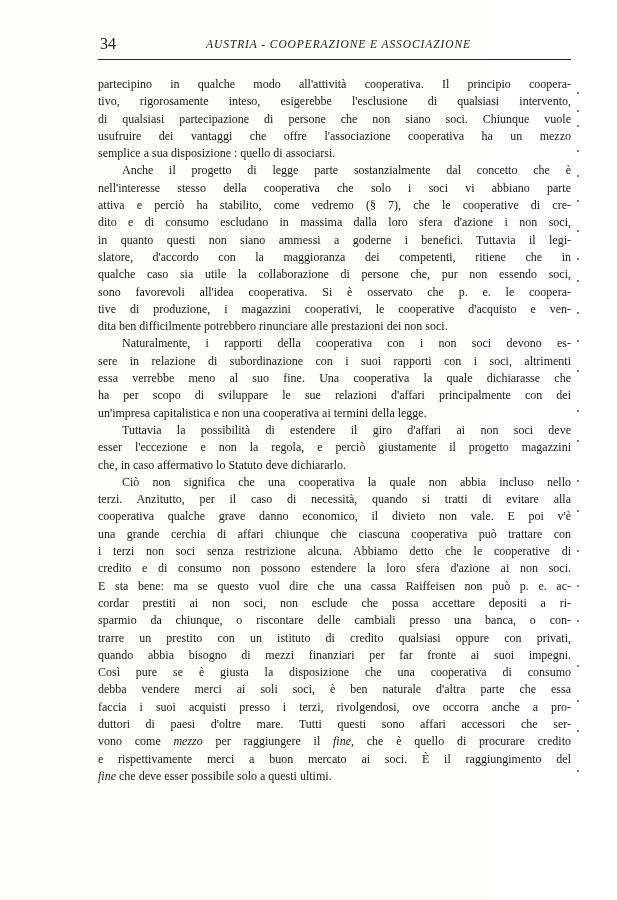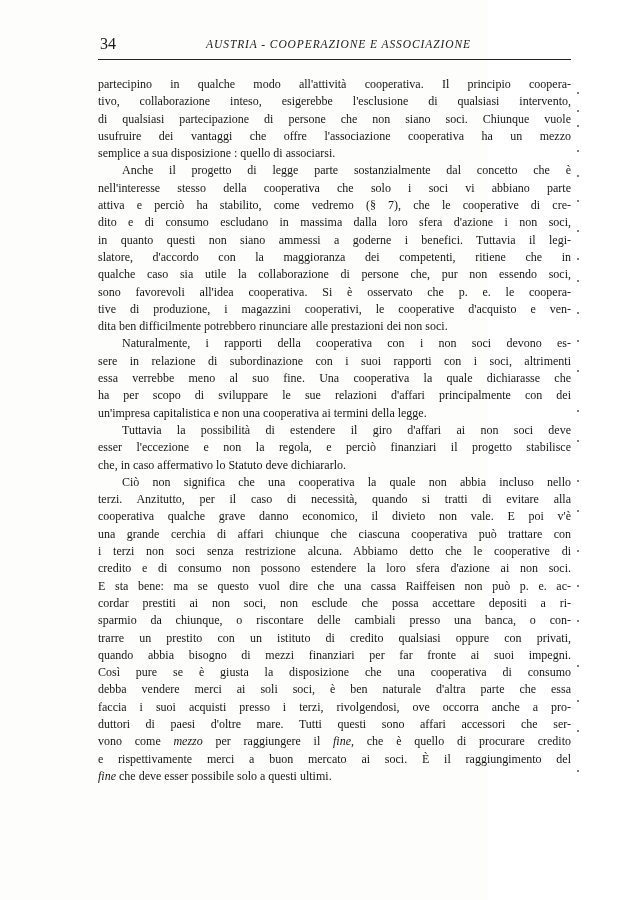--- a/index.html
+++ b/index.html
@@ -53,21 +53,21 @@
   <div class="header">
     <span class="page-number">34</span>
     <div class="running-head">AUSTRIA  -  COOPERAZIONE  E  ASSOCIAZIONE</div>
   </div>
   <div class="rule"></div>
 
   <div class="body-text">
     <div id="paragraphs">
         <div>
           <span class="line">partecipino in qualche modo all'attività cooperativa. Il principio coopera-</span>
-          <span class="line">tivo, collaborazione inteso, esigerebbe l'esclusione di qualsiasi intervento,</span>
+          <span class="line">tivo, rigorosamente inteso, esigerebbe l'esclusione di qualsiasi intervento,</span>
           <span class="line">di qualsiasi partecipazione di persone che non siano soci. Chiunque vuole</span>
           <span class="line">usufruire dei vantaggi che offre l'associazione cooperativa ha un mezzo</span>
           <span class="line last">semplice a sua disposizione : quello di associarsi.</span>
         </div>
         <div>
           <span class="line indent">Anche il progetto di legge parte sostanzialmente dal concetto che è</span>
           <span class="line">nell'interesse stesso della cooperativa che solo i soci vi abbiano parte</span>
           <span class="line">attiva e perciò ha stabilito, come vedremo (§ 7), che le cooperative di cre-</span>
           <span class="line">dito e di consumo escludano in massima dalla loro sfera d'azione i non soci,</span>
           <span class="line">in quanto questi non siano ammessi a goderne i benefici. Tuttavia il legi-</span>
@@ -79,21 +79,21 @@
         </div>
         <div>
           <span class="line indent">Naturalmente, i rapporti della cooperativa con i non soci devono es-</span>
           <span class="line">sere in relazione di subordinazione con i suoi rapporti con i soci, altrimenti</span>
           <span class="line">essa verrebbe meno al suo fine. Una cooperativa la quale dichiarasse che</span>
           <span class="line">ha per scopo di sviluppare le sue relazioni d'affari principalmente con dei</span>
           <span class="line last">un'impresa capitalistica e non una cooperativa ai termini della legge.</span>
         </div>
         <div>
           <span class="line indent">Tuttavia la possibilità di estendere il giro d'affari ai non soci deve</span>
-          <span class="line">esser l'eccezione e non la regola, e perciò finanziari il progetto stabilisce</span>
+          <span class="line">esser l'eccezione e non la regola, e perciò giustamente il progetto magazzini</span>
           <span class="line last">che, in caso affermativo lo Statuto deve dichiararlo.</span>
         </div>
         <div>
           <span class="line indent">Ciò non significa che una cooperativa la quale non abbia incluso nello</span>
           <span class="line">terzi. Anzitutto, per il caso di necessità, quando si tratti di evitare alla</span>
           <span class="line">cooperativa qualche grave danno economico, il divieto non vale. E poi v'è</span>
           <span class="line">una grande cerchia di affari chiunque che ciascuna cooperativa può trattare con</span>
           <span class="line">i terzi non soci senza restrizione alcuna. Abbiamo detto che le cooperative di</span>
           <span class="line">credito e di consumo non possono estendere la loro sfera d'azione ai non soci.</span>
           <span class="line">E sta bene: ma se questo vuol dire che una cassa Raiffeisen non può p. e. ac-</span>

